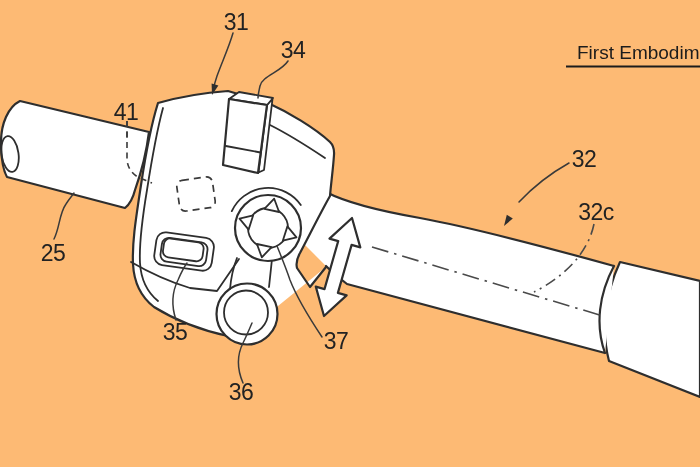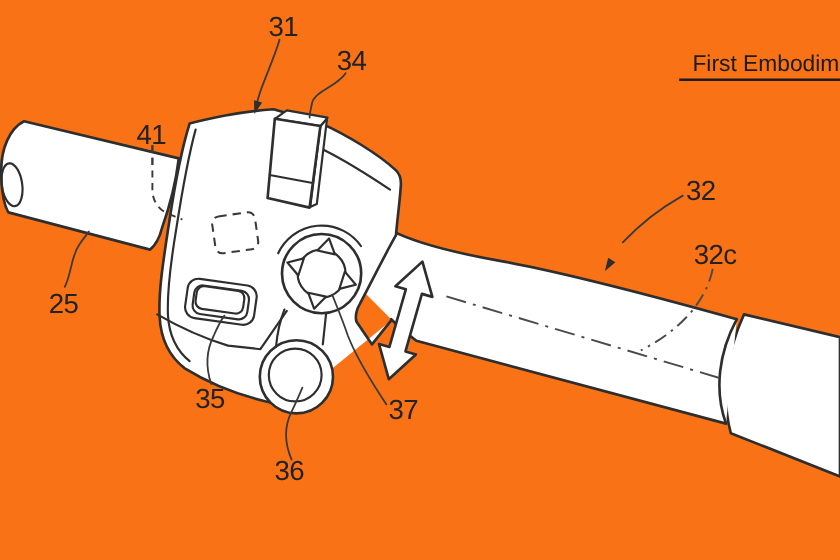--- a/index.html
+++ b/index.html
@@ -1,17 +1,17 @@
 <!DOCTYPE html>
 <html><head>
 <meta charset="utf-8">
 <style>
   html,body{margin:0;padding:0;background:#fff;}
   .canvas{
-    position:relative;width:700px;height:467px;background:#f97316;
+    position:relative;width:700px;height:467px;background:#fdba74;
     overflow:hidden;font-family:"Liberation Sans",sans-serif;
   }
   svg{display:block;}
   .outline{fill:none;stroke:#2e2e2e;stroke-width:2.2;stroke-linecap:round;stroke-linejoin:round;}
   .outline-f{fill:#ffffff;stroke:#2e2e2e;stroke-width:2.2;stroke-linejoin:round;}
   .fill-only{fill:#ffffff;stroke:none;}
   .detail{fill:none;stroke:#2e2e2e;stroke-width:1.8;stroke-linecap:round;stroke-linejoin:round;}
   .detail-f{fill:#ffffff;stroke:#2e2e2e;stroke-width:1.8;stroke-linejoin:round;}
   .hidden-dash{fill:none;stroke:#3a3a3a;stroke-width:1.6;stroke-dasharray:6 4.5;stroke-linecap:butt;}
   .square-dash{fill:none;stroke:#3a3a3a;stroke-width:1.7;stroke-dasharray:7 5;}

